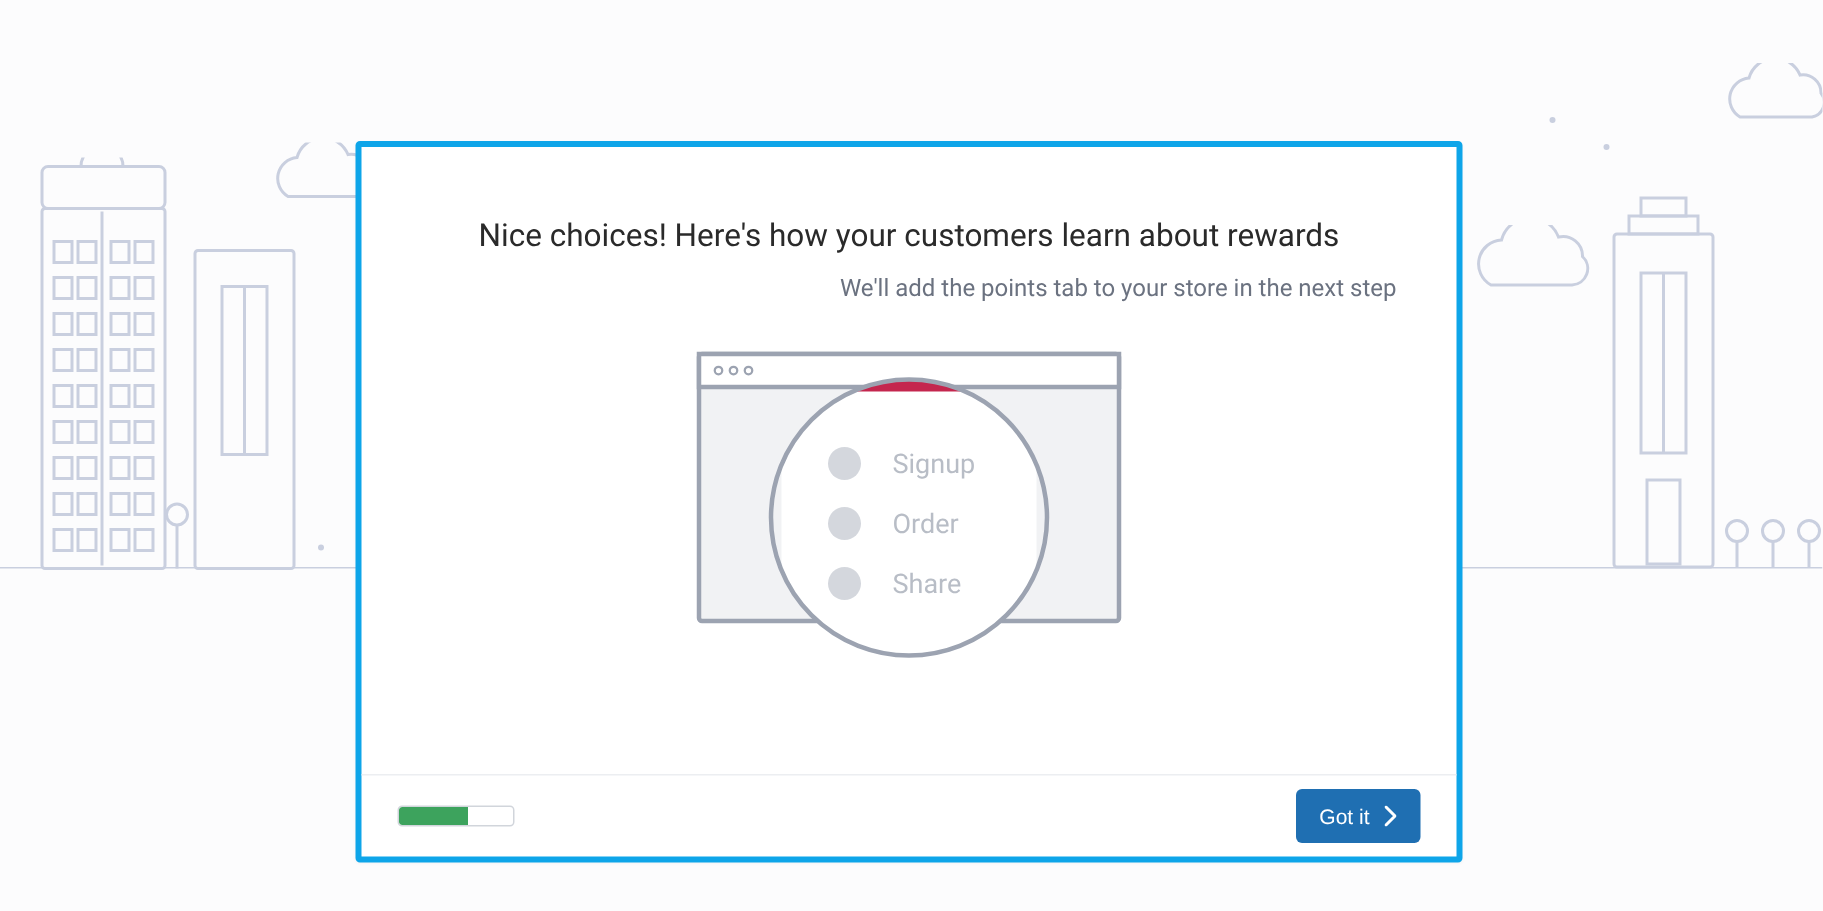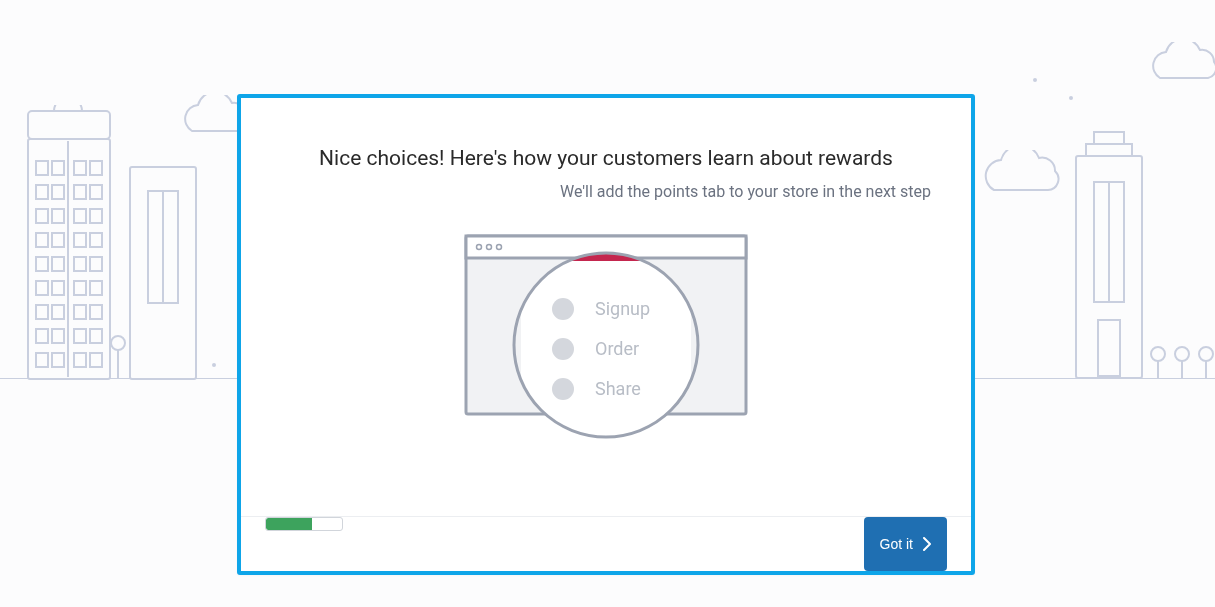--- a/index.html
+++ b/index.html
@@ -26,20 +26,21 @@
     gap: 35px;
   }
   .modal-body { flex: 1; padding: 48px 40px 20px 40px; text-align: center; }
   .modal-title { font-size: 21px; font-weight: 400; color: #2a2a2a; margin-bottom: 12px; }
   .modal-subtitle { font-size: 16px; color: #6b7280; font-weight: 400; text-align: right; }
   .illustration-wrap { margin-top: 30px; display: flex; justify-content: center; text-align: center; }
   .modal-footer {
     height: 74px;
     border-top: 1px solid #eceef1;
     display: flex;
+    align-items: center;
     justify-content: space-between;
     padding: 0 24px;
   }
   .progress-track {
     width: 78px; height: 14px;
     border: 1px solid #d1d5db;
     border-radius: 3px;
     background: #fff;
     overflow: hidden;
     position: relative;

